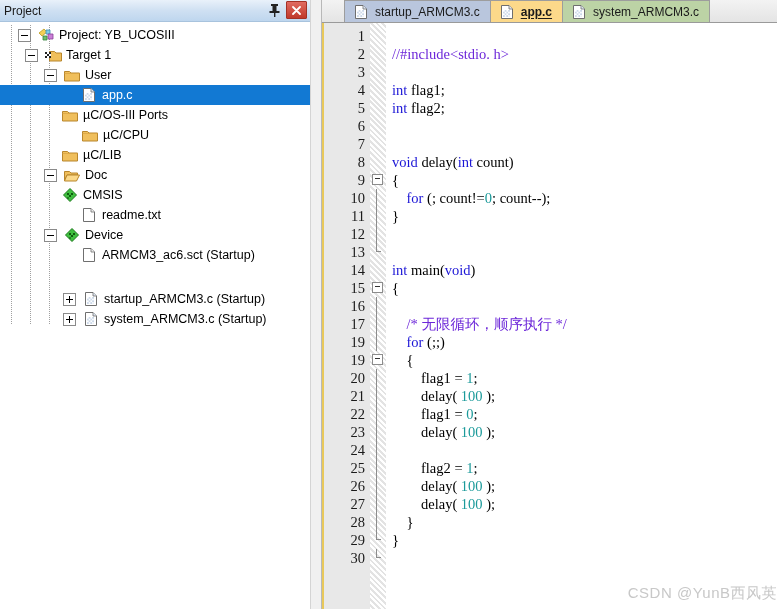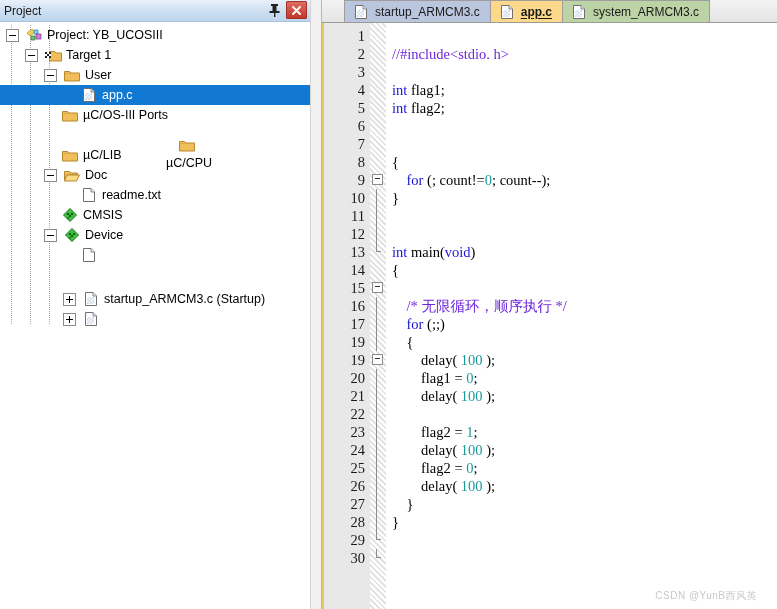--- a/index.html
+++ b/index.html
@@ -215,22 +215,22 @@
     height:18px;line-height:18px;
     white-space:pre;
     color:#000000;
   }
   .kw{color:#1b15d6;}
   .cm{color:#6d28d9;}
   .num{color:#1b9a9a;}
 
   .watermark{
     position:absolute;
-    right:20px;bottom:6px;
-    font-size:10px;
+    right:0;bottom:6px;
+    font-size:15px;
     color:#c8c8c8;
     font-family:"Liberation Sans",sans-serif;
     letter-spacing:0.5px;
     pointer-events:none;
   }
 </style>
 </head>
 <body>
 
 <div class="app">
@@ -253,21 +253,21 @@
             <path d="M1 1 L8 8 M8 1 L1 8" stroke="#ffffff" stroke-width="1.8" stroke-linecap="round"></path>
           </svg>
         </div>
       </div>
     </div>
 
     <div class="tree" id="tree">
         <div class="guide" style="left: 49px; top: 3px; height: 300px;"></div>
         <div class="guide" style="left: 30px; top: 3px; height: 300px;"></div>
         <div class="guide" style="left: 11px; top: 3px; height: 300px;"></div>
-        <div class="tree-row" style="padding-left: 6px;">
+        <div class="tree-row" style="padding-left: 18px;">
           <span class="expander"></span>
           <span class="dotline"></span>
           <span class="icon-wrap">
             <svg width="17" height="14" viewBox="0 0 17 14">
               <path d="M1 5 L6 1 L9 4 L4 8 Z" fill="#f3d055" stroke="#b99b1f" stroke-width="0.8"></path>
               <path d="M8 2 L12 2 L12 6 L8 6 Z" fill="#7ecbe8" stroke="#3a8fb5" stroke-width="0.8"></path>
               <path d="M10 6 L15 6 L15 11 L10 11 Z" fill="#c97fd6" stroke="#8a3f9a" stroke-width="0.8"></path>
               <path d="M5 8 L9 8 L9 12 L5 12 Z" fill="#6fc06f" stroke="#33803a" stroke-width="0.8"></path>
             </svg>
           </span>
@@ -324,21 +324,21 @@
           <span class="exp-spacer"></span>
           <span class="dotline"></span>
           <span class="icon-wrap">
             <svg width="16" height="13" viewBox="0 0 16 13">
               <path d="M0.5 2.5 L5.5 2.5 L7 4 L15.5 4 L15.5 12 L0.5 12 Z" fill="#f0bf5c" stroke="#b8862c" stroke-width="1"></path>
               <path d="M0.5 4.5 L15.5 4.5" stroke="#d9a441" stroke-width="0.8"></path>
             </svg>
           </span>
           <span class="node-label">µC/OS-III Ports</span>
         </div>
-        <div class="tree-row" style="padding-left: 64px; flex-direction: column;">
+        <div class="tree-row" style="padding-left: 64px;">
           <span class="exp-spacer"></span>
           <span class="dotline"></span>
           <span class="icon-wrap">
             <svg width="16" height="13" viewBox="0 0 16 13">
               <path d="M0.5 2.5 L5.5 2.5 L7 4 L15.5 4 L15.5 12 L0.5 12 Z" fill="#f0bf5c" stroke="#b8862c" stroke-width="1"></path>
               <path d="M0.5 4.5 L15.5 4.5" stroke="#d9a441" stroke-width="0.8"></path>
             </svg>
           </span>
           <span class="node-label">µC/CPU</span>
         </div>
@@ -356,46 +356,46 @@
         <div class="tree-row" style="padding-left: 44px;">
           <span class="expander"></span>
           <span class="dotline"></span>
           <span class="icon-wrap">
             <svg width="16" height="13" viewBox="0 0 16 13">
               <path d="M0.5 2.5 L5.5 2.5 L7 4 L13.5 4 L13.5 6 L3 6 L0.5 12 Z" fill="#f0bf5c" stroke="#b8862c" stroke-width="1"></path>
               <path d="M3 6 L15.5 6 L12.5 12 L0.5 12 Z" fill="#fbd98a" stroke="#b8862c" stroke-width="1"></path>
             </svg>
           </span>
           <span class="node-label">Doc</span>
-        </div>
-        <div class="tree-row" style="padding-left: 63px;">
-          <span class="exp-spacer"></span>
-          <span class="dotline"></span>
-          <span class="icon-wrap">
-            <svg width="12" height="14" viewBox="0 0 12 14">
-              <path d="M0.5 0.5 L8 0.5 L11.5 4 L11.5 13.5 L0.5 13.5 Z" fill="#ffffff" stroke="#6f6f6f" stroke-width="1"></path>
-              <path d="M8 0.5 L8 4 L11.5 4" fill="#eeeeee" stroke="#6f6f6f" stroke-width="0.8"></path>
-            </svg>
-          </span>
-          <span class="node-label">readme.txt</span>
         </div>
         <div class="tree-row" style="padding-left: 44px;">
           <span class="exp-spacer"></span>
           <span class="dotline"></span>
           <span class="icon-wrap">
             <svg width="14" height="14" viewBox="0 0 14 14">
               <path d="M7 0.5 L13.5 7 L7 13.5 L0.5 7 Z" fill="#3fbf3f" stroke="#1d7a1d" stroke-width="1"></path>
               <rect x="4" y="5" width="2" height="2" fill="#0f5c0f"></rect>
               <rect x="8" y="5" width="2" height="2" fill="#0f5c0f"></rect>
               <rect x="6" y="7" width="2" height="2" fill="#0f5c0f"></rect>
               <rect x="4" y="9" width="2" height="2" fill="#0f5c0f" opacity="0.6"></rect>
             </svg>
           </span>
           <span class="node-label">CMSIS</span>
         </div>
+        <div class="tree-row" style="padding-left: 63px;">
+          <span class="exp-spacer"></span>
+          <span class="dotline"></span>
+          <span class="icon-wrap">
+            <svg width="12" height="14" viewBox="0 0 12 14">
+              <path d="M0.5 0.5 L8 0.5 L11.5 4 L11.5 13.5 L0.5 13.5 Z" fill="#ffffff" stroke="#6f6f6f" stroke-width="1"></path>
+              <path d="M8 0.5 L8 4 L11.5 4" fill="#eeeeee" stroke="#6f6f6f" stroke-width="0.8"></path>
+            </svg>
+          </span>
+          <span class="node-label">readme.txt</span>
+        </div>
         <div class="tree-row" style="padding-left: 44px;">
           <span class="expander"></span>
           <span class="dotline"></span>
           <span class="icon-wrap">
             <svg width="14" height="14" viewBox="0 0 14 14">
               <path d="M7 0.5 L13.5 7 L7 13.5 L0.5 7 Z" fill="#3fbf3f" stroke="#1d7a1d" stroke-width="1"></path>
               <rect x="4" y="5" width="2" height="2" fill="#0f5c0f"></rect>
               <rect x="8" y="5" width="2" height="2" fill="#0f5c0f"></rect>
               <rect x="6" y="7" width="2" height="2" fill="#0f5c0f"></rect>
               <rect x="4" y="9" width="2" height="2" fill="#0f5c0f" opacity="0.6"></rect>
@@ -405,20 +405,21 @@
         </div>
         <div class="tree-row" style="padding-left: 63px;">
           <span class="exp-spacer"></span>
           <span class="dotline"></span>
           <span class="icon-wrap">
             <svg width="12" height="14" viewBox="0 0 12 14">
               <path d="M0.5 0.5 L8 0.5 L11.5 4 L11.5 13.5 L0.5 13.5 Z" fill="#ffffff" stroke="#6f6f6f" stroke-width="1"></path>
               <path d="M8 0.5 L8 4 L11.5 4" fill="#eeeeee" stroke="#6f6f6f" stroke-width="0.8"></path>
             </svg>
           </span>
+          <span class="node-label">ARMCM3_ac6.sct (Startup)</span>
         </div>
         <div class="tree-row" style="padding-left: 63px; margin-top: 24px;">
           <span class="expander plus"></span>
           <span class="dotline"></span>
           <span class="icon-wrap">
             <svg width="12" height="14" viewBox="0 0 12 14">
               <path d="M0.5 0.5 L8 0.5 L11.5 4 L11.5 13.5 L0.5 13.5 Z" fill="#ffffff" stroke="#6f6f6f" stroke-width="1"></path>
               <path d="M8 0.5 L8 4 L11.5 4" fill="#dfe8f5" stroke="#6f6f6f" stroke-width="0.8"></path>
               <rect x="2" y="5" width="7" height="7" fill="#b9cbe2" opacity="0.75"></rect>
               <rect x="2" y="5" width="1.7" height="1.7" fill="#ffffff"></rect>
@@ -444,20 +445,21 @@
               <rect x="2" y="5" width="1.7" height="1.7" fill="#ffffff"></rect>
               <rect x="5.4" y="5" width="1.7" height="1.7" fill="#ffffff"></rect>
               <rect x="3.7" y="6.7" width="1.7" height="1.7" fill="#ffffff"></rect>
               <rect x="7.1" y="6.7" width="1.7" height="1.7" fill="#ffffff"></rect>
               <rect x="2" y="8.4" width="1.7" height="1.7" fill="#ffffff"></rect>
               <rect x="5.4" y="8.4" width="1.7" height="1.7" fill="#ffffff"></rect>
               <rect x="3.7" y="10.1" width="1.7" height="1.7" fill="#ffffff"></rect>
               <rect x="7.1" y="10.1" width="1.7" height="1.7" fill="#ffffff"></rect>
             </svg>
           </span>
+          <span class="node-label">system_ARMCM3.c (Startup)</span>
         </div>
       </div>
   </div>
 
   <div class="splitter"></div>
 
   <div class="editor-area">
     <div class="tabbar" id="tabbar">
         <div class="tab t-blue">
           <span class="icon-wrap doc-ico">
@@ -624,38 +626,39 @@
           </div>
         </div>
       <div class="code" id="code">
           <div class="cl">&nbsp;</div>
           <div class="cl"><span class="cm">//#include&lt;stdio. h&gt;</span></div>
           <div class="cl">&nbsp;</div>
           <div class="cl"><span class="kw">int</span><span> flag1;</span></div>
           <div class="cl"><span class="kw">int</span><span> flag2;</span></div>
           <div class="cl">&nbsp;</div>
           <div class="cl">&nbsp;</div>
+          <div class="cl"><span class="kw">void</span><span> delay(</span><span class="kw">int</span><span> count)</span></div>
           <div class="cl"><span>{</span></div>
           <div class="cl"><span>    </span><span class="kw">for</span><span> (; count!=</span><span class="num">0</span><span>; count--);</span></div>
           <div class="cl"><span>}</span></div>
           <div class="cl">&nbsp;</div>
           <div class="cl">&nbsp;</div>
           <div class="cl"><span class="kw">int</span><span> main(</span><span class="kw">void</span><span>)</span></div>
           <div class="cl"><span>{</span></div>
           <div class="cl">&nbsp;</div>
           <div class="cl"><span>    </span><span class="cm">/* 无限循环，顺序执行 */</span></div>
           <div class="cl"><span>    </span><span class="kw">for</span><span> (;;)</span></div>
           <div class="cl"><span>    {</span></div>
+          <div class="cl"><span>        flag1 = </span><span class="num">1</span><span>;</span></div>
           <div class="cl"><span>        delay( </span><span class="num">100</span><span> );</span></div>
           <div class="cl"><span>        flag1 = </span><span class="num">0</span><span>;</span></div>
           <div class="cl"><span>        delay( </span><span class="num">100</span><span> );</span></div>
           <div class="cl">&nbsp;</div>
           <div class="cl"><span>        flag2 = </span><span class="num">1</span><span>;</span></div>
           <div class="cl"><span>        delay( </span><span class="num">100</span><span> );</span></div>
-          <div class="cl"><span>        flag2 = </span><span class="num">0</span><span>;</span></div>
           <div class="cl"><span>        delay( </span><span class="num">100</span><span> );</span></div>
           <div class="cl"><span>    }</span></div>
           <div class="cl"><span>}</span></div>
         </div>
       <div class="watermark">CSDN @YunB西风英</div>
     </div>
   </div>
 
 </div>
 

